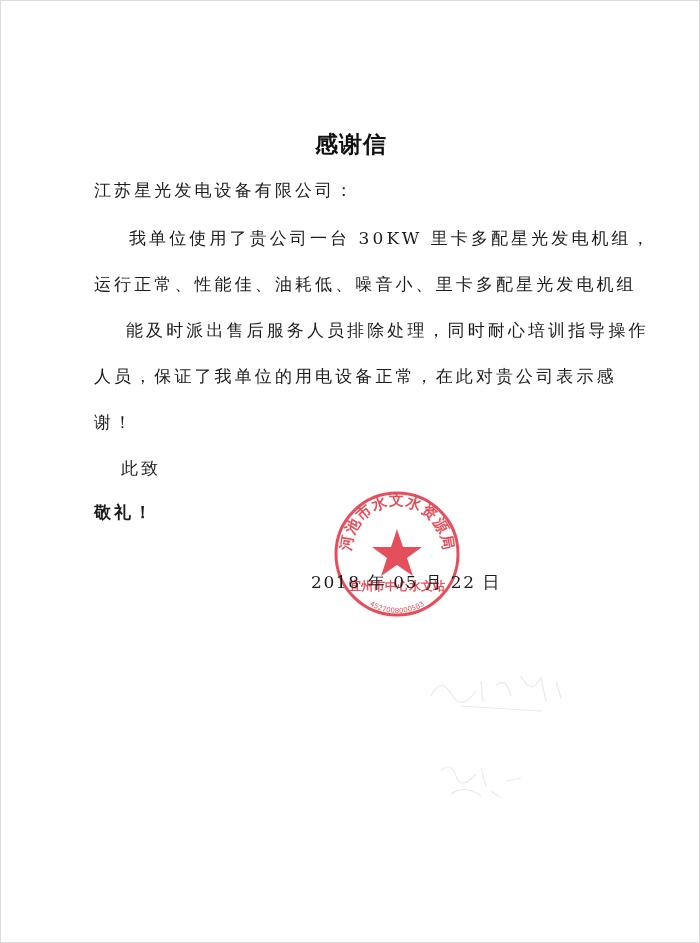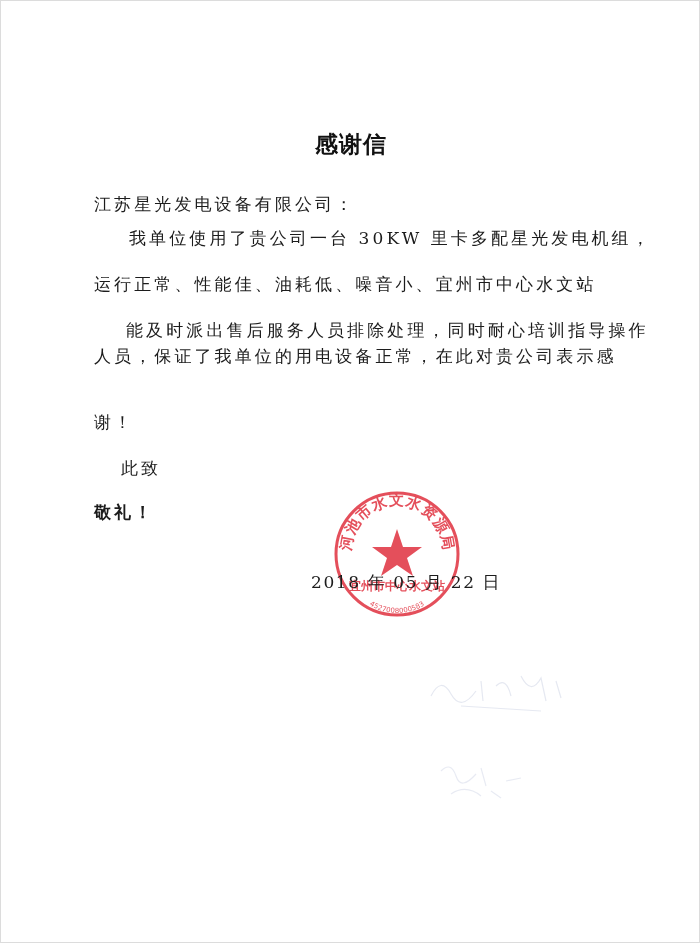--- a/index.html
+++ b/index.html
@@ -35,25 +35,25 @@
       letter-spacing: 1px;
       color: #111;
     }
     .line {
       position: absolute;
       font-size: 17px;
       letter-spacing: 3.1px;
       white-space: nowrap;
       color: #1c1c1c;
     }
-    .salutation { left: 93px; top: 192px; }
+    .salutation { left: 93px; top: 178px; }
     .p1 { left: 128px; top: 226px; text-align: right; }
     .p2 { left: 93px; top: 272px; }
     .p3 { left: 93px; top: 318px; margin-left: 32px; }
-    .p4 { left: 93px; top: 344px; }
+    .p4 { left: 93px; top: 364px; }
     .p5 { left: 93px; top: 410px; }
     .closing1 { left: 120px; top: 456px; }
     .closing2 { left: 93px; top: 500px; font-weight: bold; }
     .signer { left: 248px; top: 536px; letter-spacing: 2.4px; }
     .date { left: 310px; top: 570px; letter-spacing: 1.6px; }
 
     .seal {
       position: absolute;
       left: 331px;
       top: 488px;
@@ -71,21 +71,21 @@
 </head>
 <body>
 
 <div class="page">
 
   <div class="title">感谢信</div>
 
   <div class="line salutation">江苏星光发电设备有限公司：</div>
 
   <div class="line p1">我单位使用了贵公司一台 30KW 里卡多配星光发电机组，</div>
-  <div class="line p2">运行正常、性能佳、油耗低、噪音小、宜州市中心水文站</div>
+  <div class="line p2">运行正常、性能佳、油耗低、噪音小、里卡多配星光发电机组</div>
   <div class="line p3">能及时派出售后服务人员排除处理，同时耐心培训指导操作</div>
   <div class="line p4">人员，保证了我单位的用电设备正常，在此对贵公司表示感</div>
   <div class="line p5">谢！</div>
 
   <div class="line closing1">此致</div>
   <div class="line closing2">敬礼！</div>
 
   <svg class="seal" viewBox="0 0 130 130">
     <defs>
       <path id="sealTopArc" d="M 20 72 A 46 46 0 1 1 110 72"></path>

